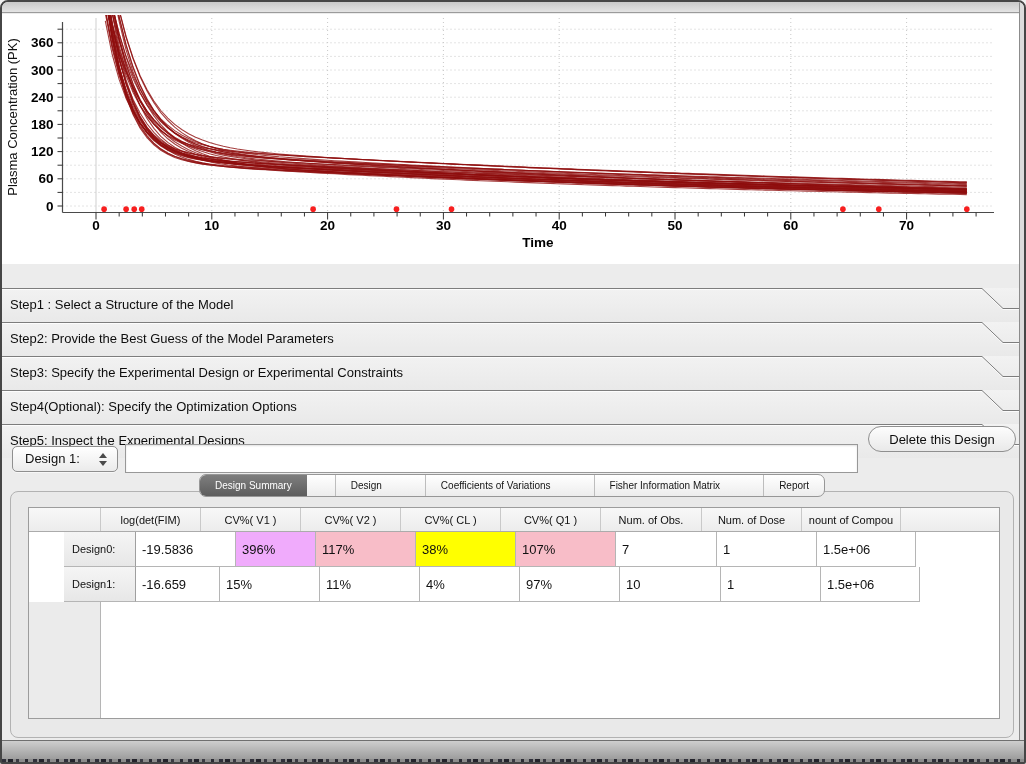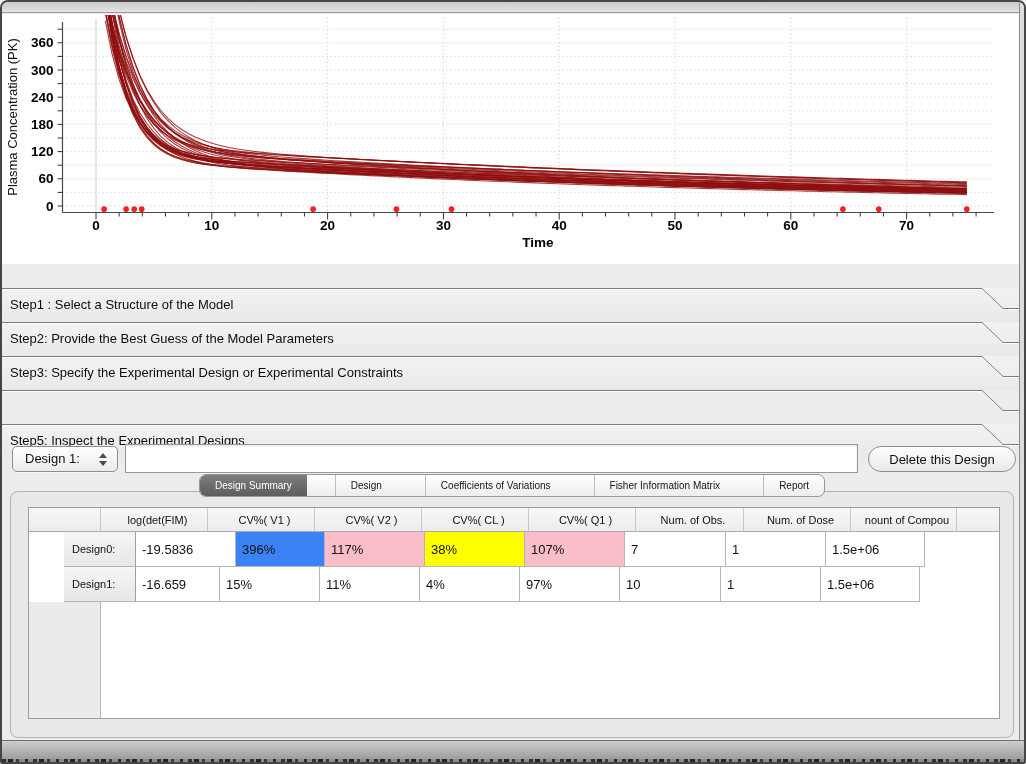--- a/index.html
+++ b/index.html
@@ -28,39 +28,39 @@
   .spin:before,.spin:after{content:"";position:absolute;left:0;border-left:4.5px solid transparent;border-right:4.5px solid transparent;}
   .spin:before{top:1px;border-bottom:5px solid #4a4a4a;}
   .spin:after{bottom:1px;border-top:5px solid #4a4a4a;}
 
   .design-input{
     position:absolute;left:123px;top:442px;width:733px;height:29px;
     border:1px solid #989898;background:#fff;font-size:13px;padding:0 6px;
     font-family:"Liberation Sans",sans-serif;box-shadow:inset 0 1px 2px rgba(0,0,0,.12);
   }
   .delete-btn{
-    position:absolute;left:866px;top:444px;width:148px;height:26px;
+    position:absolute;left:866px;top:424px;width:148px;height:26px;
     border:1px solid #8f8f8f;border-radius:13px;background:linear-gradient(#fdfdfd,#e9e9e9);
     font-size:13px;color:#0d0d0d;font-family:"Liberation Sans",sans-serif;cursor:default;
   }
 
   .tabs{
     position:absolute;left:197px;top:472px;height:23px;display:flex;z-index:10;
     border:1px solid #979797;border-radius:7px;overflow:hidden;background:linear-gradient(#ffffff,#ededed);
   }
   .tab{font-size:10px;line-height:21px;padding:0 15px;color:#141414;white-space:nowrap;cursor:default;}
   .tab + .tab{border-left:1px solid #bdbdbd;margin-left:28px;}
   .tab.selected{background:linear-gradient(#7e7e7e,#5d5d5d);color:#fff;border-left:none;}
 
   .groupbox{
     position:absolute;left:8px;top:489px;width:1004px;height:247px;
     border:1px solid #b2b2b2;border-radius:8px;background:#e9e9e9;z-index:5;
   }
   .tableview{position:absolute;left:17px;top:15px;width:972px;height:212px;background:#fff;border:1px solid #9c9c9c;overflow:hidden;}
-  .thead{position:absolute;left:0;top:0;right:0;height:24px;background:linear-gradient(#f8f8f8,#ececec);border-bottom:1px solid #ababab;display:flex;gap:7px;}
+  .thead{position:absolute;left:0;top:0;right:0;height:24px;background:linear-gradient(#f8f8f8,#ececec);border-bottom:1px solid #ababab;display:flex;}
   .th{height:100%;border-right:1px solid #c9c9c9;display:flex;align-items:center;justify-content:center;font-size:11px;color:#111;flex-shrink:0;}
   .th.filler{flex:1;border-right:none;}
   .trow{position:absolute;left:0;display:flex;height:35px;margin-left:35px;}
   .rowhdr{width:72px;background:linear-gradient(#f5f5f5,#e7e7e7);border-right:1px solid #9f9f9f;border-bottom:1px solid #b5b5b5;font-size:11px;display:flex;align-items:center;padding-left:8px;flex-shrink:0;}
   .td{border-right:1px solid #b5b5b5;border-bottom:1px solid #b5b5b5;font-size:13px;display:flex;align-items:center;padding-left:6px;background:#fff;flex-shrink:0;}
   .rowhdr-filler{position:absolute;left:0;top:94px;bottom:0;width:72px;background:#ebebeb;border-right:1px solid #b5b5b5;}
 
   .statusbar{position:absolute;left:0;right:0;bottom:3px;height:19px;background:linear-gradient(#cecece,#9d9d9d);border-top:1px solid #6f6f6f;z-index:45;}
   .clipped-text{position:absolute;left:0;right:0;bottom:0;height:3px;z-index:46;
     background:repeating-linear-gradient(90deg,#30303a 0 4px,#8c8c8c 4px 6px,#23232b 6px 11px,#8c8c8c 11px 14px,#3a3a42 14px 17px,#8c8c8c 17px 23px,#2b2b33 23px 26px,#8c8c8c 26px 31px);}
@@ -223,20 +223,23 @@
   <div class="steps" id="steps">
     <div class="step" style="top:0">
         <span class="step-label">Step1 : Select a Structure of the Model</span>
       </div>
     <div class="step" style="top:34px">
         <span class="step-label">Step2: Provide the Best Guess of the Model Parameters</span>
       </div>
     <div class="step" style="top:68px">
         <span class="step-label">Step3: Specify the Experimental Design or Experimental Constraints</span>
       </div>
+    <div class="step" style="top:102px">
+        <span class="step-label">Step4(Optional): Specify the Optimization Options</span>
+      </div>
     <div class="step" style="top:136px">
         <span class="step-label">Step5: Inspect the Experimental Designs</span>
       </div>
     <svg class="zigzag" id="zigzag" width="1019" height="171">
         <path d="M0 1.5 H980 L1001 21.5 H1020" stroke="rgba(255,255,255,0.8)" fill="none"></path>
         <path d="M0 0.5 H980 L1001 20.5 H1020" stroke="#7d7d7d" fill="none"></path>
         <path d="M0 35.5 H980 L1001 55.5 H1020" stroke="rgba(255,255,255,0.8)" fill="none"></path>
         <path d="M0 34.5 H980 L1001 54.5 H1020" stroke="#7d7d7d" fill="none"></path>
         <path d="M0 69.5 H980 L1001 89.5 H1020" stroke="rgba(255,255,255,0.8)" fill="none"></path>
         <path d="M0 68.5 H980 L1001 88.5 H1020" stroke="#7d7d7d" fill="none"></path>
@@ -276,21 +279,21 @@
         <div class="th" style="width:100px">CV%( Q1 )</div>
         <div class="th" style="width:101px">Num. of Obs.</div>
         <div class="th" style="width:100px">Num. of Dose</div>
         <div class="th" style="width:99px">nount of Compou</div>
         <div class="th filler"></div>
       </div>
 
       <div class="trow" style="top:24px">
         <div class="rowhdr">Design0:</div>
         <div class="td" style="width:100px">-19.5836</div>
-        <div class="td" style="width: 89px; background: #3b82f6;">396%</div>
+        <div class="td" style="width: 80px; background: #f0abfc;">396%</div>
         <div class="td" style="width: 100px; background: rgb(248, 189, 200);">117%</div>
         <div class="td" style="width: 100px; background: rgb(255, 255, 0);">38%</div>
         <div class="td" style="width: 100px; background: rgb(248, 189, 200);">107%</div>
         <div class="td" style="width:101px">7</div>
         <div class="td" style="width:100px">1</div>
         <div class="td" style="width:99px">1.5e+06</div>
       </div>
 
       <div class="trow" style="top:59px">
         <div class="rowhdr">Design1:</div>

